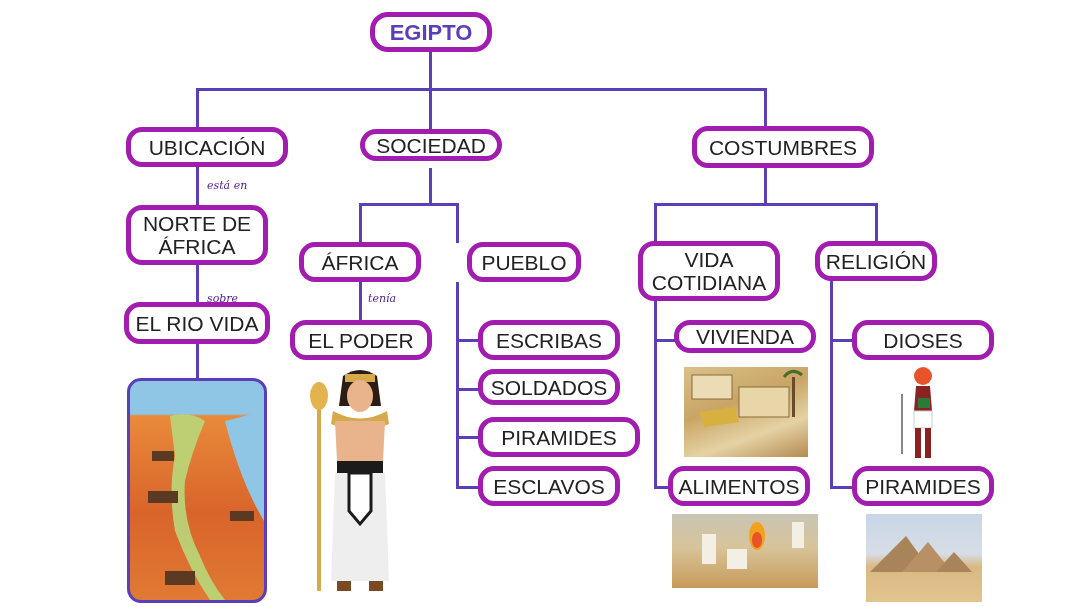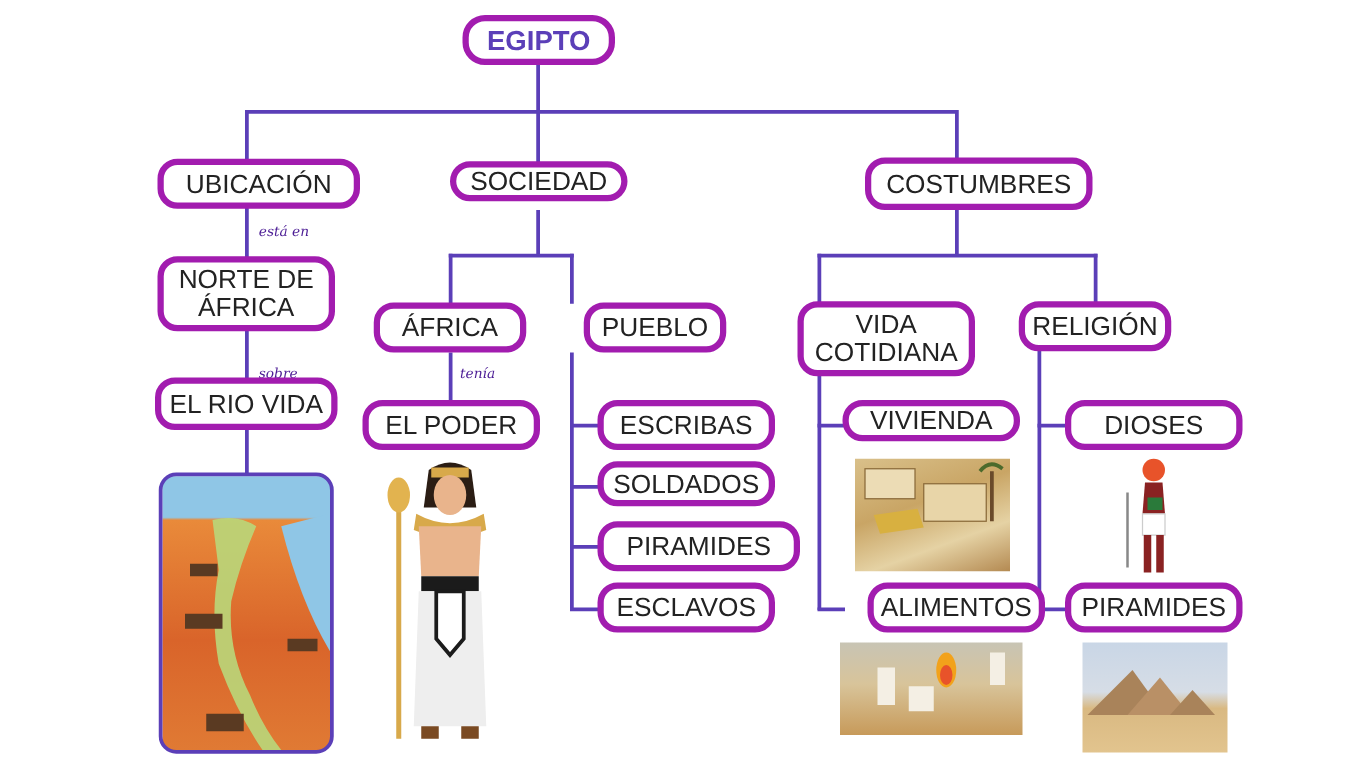--- a/index.html
+++ b/index.html
@@ -98,21 +98,21 @@
 <div class="node" style="left:674px;top:320px;width:142px;height:33px;">VIVIENDA</div>
 <div class="pic" style="left:684px;top:367px;width:124px;height:90px;background:linear-gradient(160deg,#d9c08a 0%,#c9a565 40%,#e5d2a4 70%,#b48a52 100%);">
   <svg width="124" height="90" viewBox="0 0 124 90">
     <rect x="8" y="8" width="40" height="24" fill="#ecdcb5" stroke="#8a6a3a"></rect>
     <rect x="55" y="20" width="50" height="30" fill="#e8d5a8" stroke="#8a6a3a"></rect>
     <path d="M15 45 L50 40 L55 55 L20 60 Z" fill="#d8b040"></path>
     <path d="M100 10 Q108 0 118 8" stroke="#4c6a2c" stroke-width="3" fill="none"></path>
     <rect x="108" y="10" width="3" height="40" fill="#6a4a2a"></rect>
   </svg>
 </div>
-<div class="node" style="left:694px;top:466px;width:142px;height:40px;">ALIMENTOS</div>
+<div class="node" style="left:668px;top:466px;width:142px;height:40px;">ALIMENTOS</div>
 <div class="pic" style="left:672px;top:514px;width:146px;height:74px;background:linear-gradient(180deg,#c8c4b4 0%,#d8c49a 45%,#c79a5a 100%);">
   <svg width="146" height="74" viewBox="0 0 146 74">
     <ellipse cx="85" cy="22" rx="8" ry="14" fill="#f2a21b"></ellipse>
     <ellipse cx="85" cy="26" rx="5" ry="8" fill="#e8532a"></ellipse>
     <rect x="30" y="20" width="14" height="30" fill="#f4efe4"></rect>
     <rect x="55" y="35" width="20" height="20" fill="#f4efe4"></rect>
     <rect x="120" y="8" width="12" height="26" fill="#f4efe4"></rect>
   </svg>
 </div>
 

